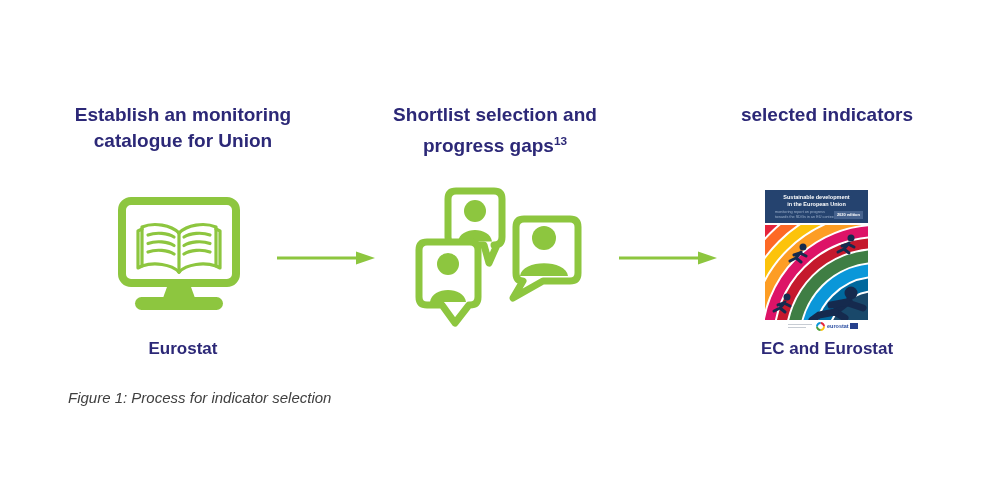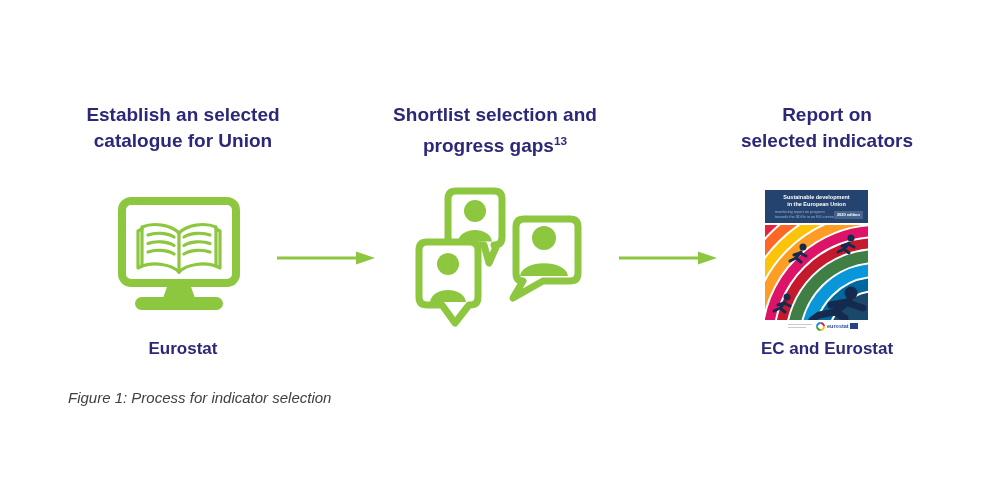--- a/index.html
+++ b/index.html
@@ -51,29 +51,28 @@
 
   .figure-caption{position:absolute;left:30px;top:389px;font-size:15px;font-style:italic;
     color:var(--caption-gray);margin-left:38px;}
 </style>
 </head>
 <body>
 
 <div class="canvas">
 
   <div class="step-title" id="title-1">
-    <div>Establish an selected</div>
+    <div>Establish an monitoring</div>
     <div>catalogue for Union</div>
   </div>
   <div class="step-title" id="title-2">
     <div>Shortlist selection and</div>
     <div><span>progress gaps</span><sup>13</sup></div>
   </div>
   <div class="step-title" id="title-3">
-    <div>Report on</div>
     <div>selected indicators</div>
   </div>
 
   <svg id="monitor-icon" class="icon-green" width="122" height="118" viewBox="0 0 122 118">
     <rect x="4" y="4" width="114" height="82" rx="9" fill="#fff" stroke="currentColor" stroke-width="8"></rect>
     <polygon points="49,90 73,90 77,101 45,101" fill="currentColor"></polygon>
     <rect x="17" y="100" width="88" height="13" rx="6.5" fill="currentColor"></rect>
     <g fill="none" stroke="currentColor" stroke-width="3.2" stroke-linecap="round" stroke-linejoin="round">
       <path d="M61,36 C53,28 36,25 24,30 L24,69 C36,65 53,67 61,75"></path>
       <path d="M61,36 C69,28 86,25 98,30 L98,69 C86,65 69,67 61,75"></path>

